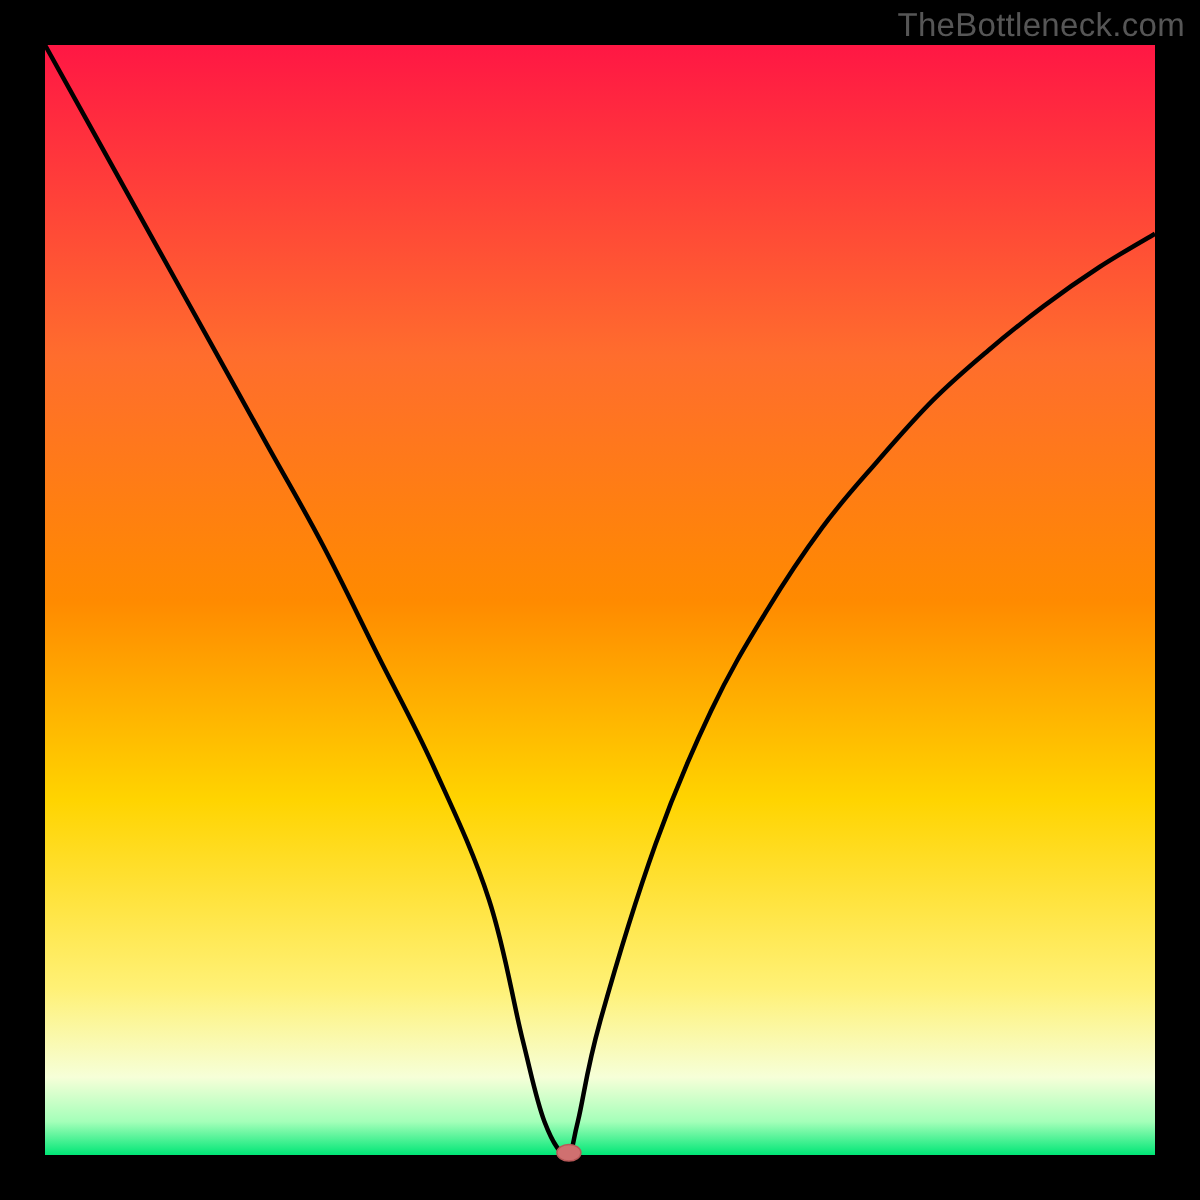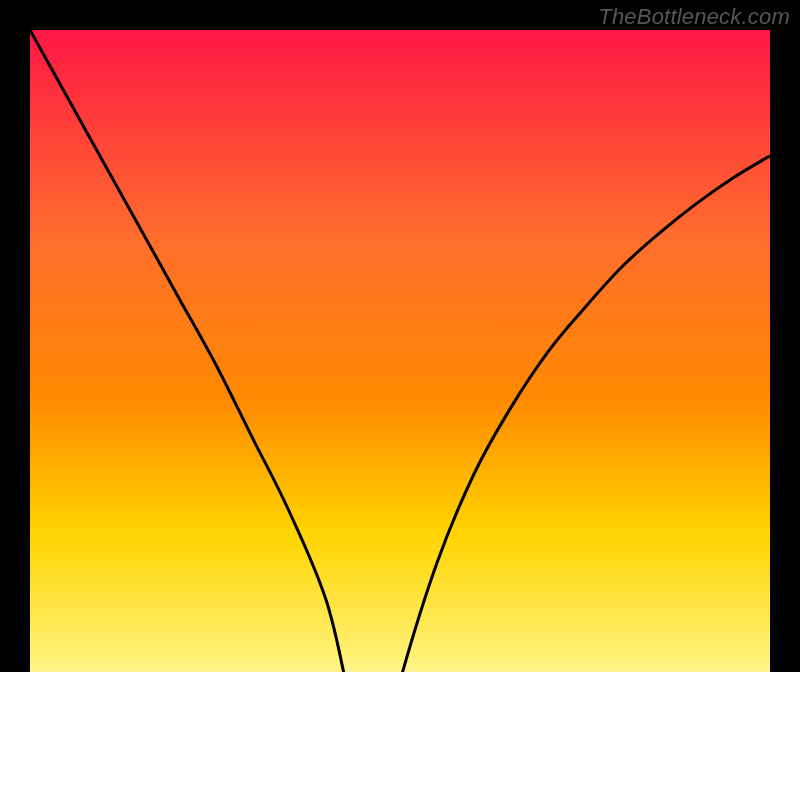--- a/index.html
+++ b/index.html
@@ -3,22 +3,21 @@
 <meta charset="utf-8">
 <style>
   body {
     margin: 0;
     padding: 0;
     background: #fff;
   }
   .chart-container {
     position: relative;
     width: 800px;
-    height: 672px;
-    font-style: italic;
+    height: 800px;
   }
   svg {
     display: block;
   }
   .watermark {
     position: absolute;
     top: 4px;
     right: 10px;
     font-family: Arial, Helvetica, sans-serif;
     font-size: 22px;

